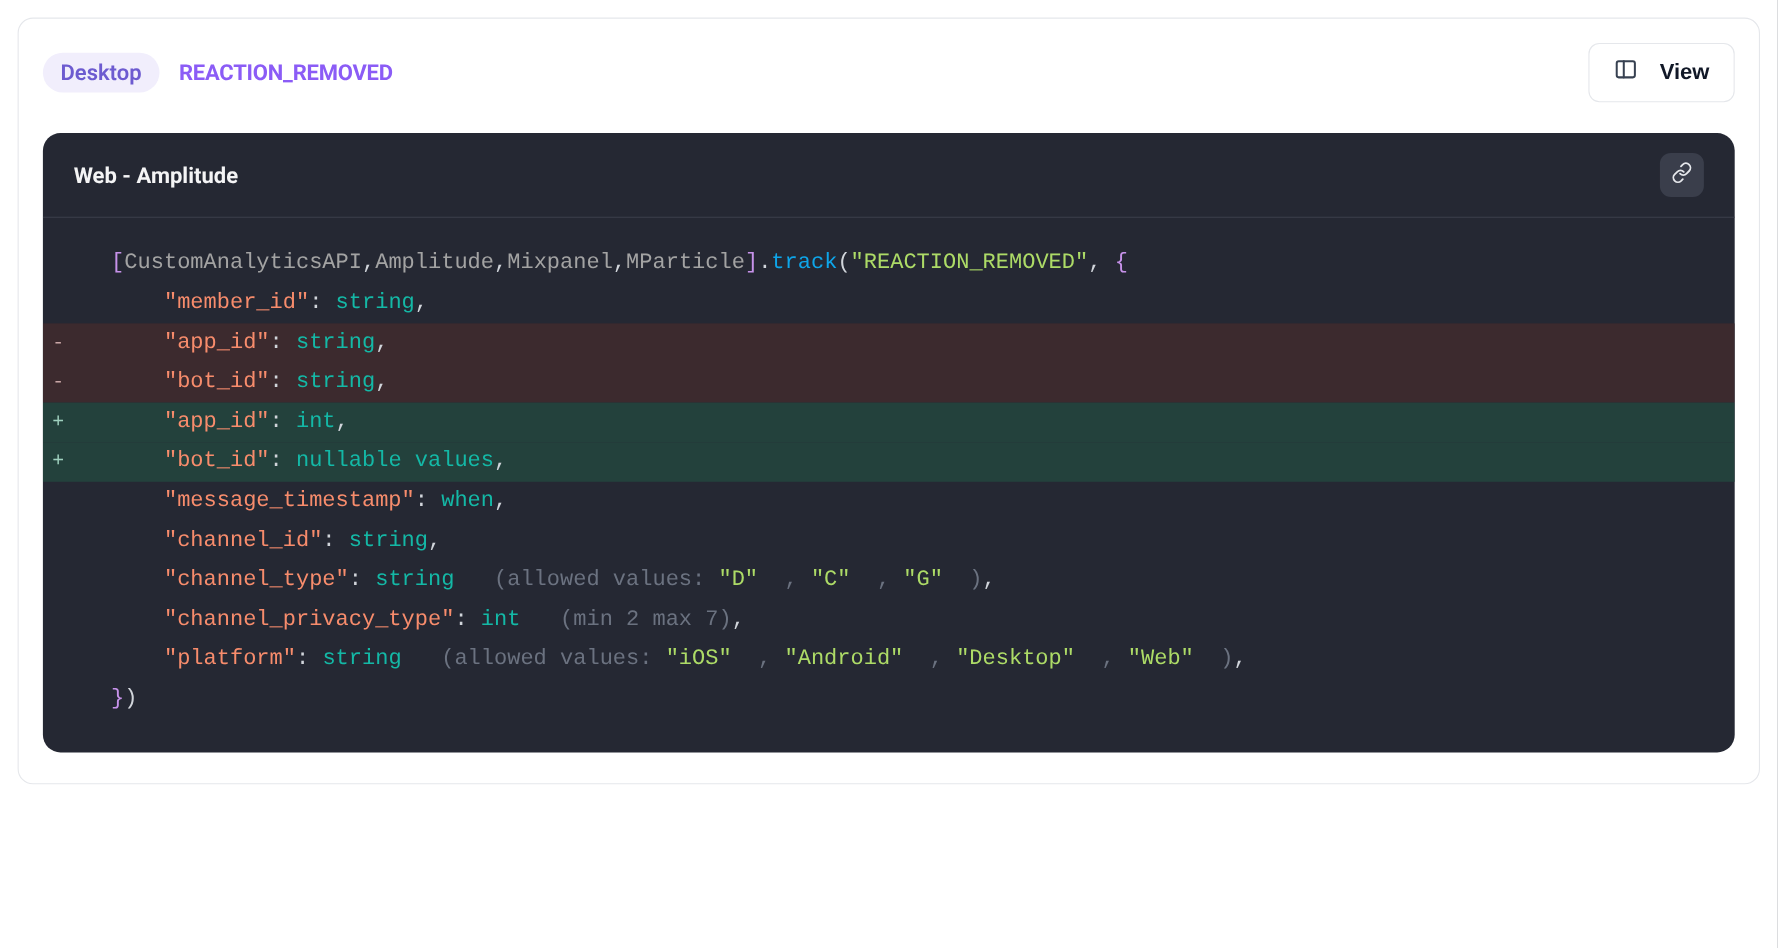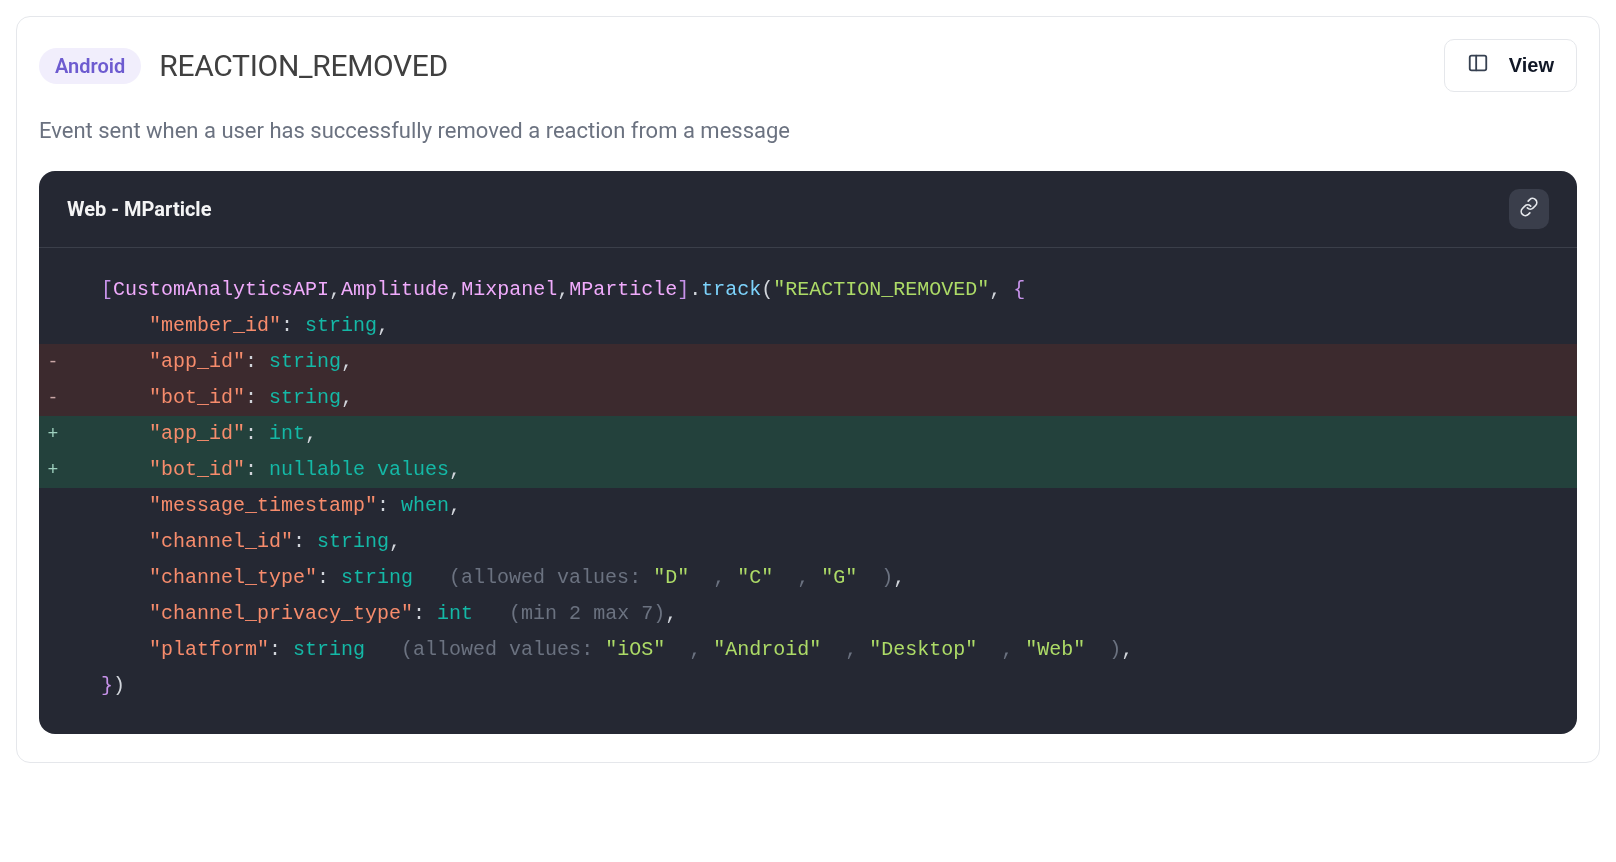--- a/index.html
+++ b/index.html
@@ -25,23 +25,23 @@
     background: #f1eefc;
     color: #6d5bd0;
     font-weight: 600;
     font-size: 20px;
     padding: 6px 16px;
     border-radius: 18px;
     display: inline-flex;
     align-items: center;
   }
   .title {
-    font-size: 30px;
-    font-weight: 400;
-    color: #404040;
+    font-size: 20px;
+    font-weight: 700;
+    color: #8b5cf6;
     letter-spacing: -0.01em;
   }
   .spacer { flex: 1; }
   .view-btn {
     display: inline-flex;
     align-items: center;
     gap: 20px;
     border: 1px solid #e5e7eb;
     background: #fff;
     color: #111827;
@@ -106,52 +106,51 @@
     flex-shrink: 0;
     user-select: none;
   }
   .content { padding-left: 10px; }
   .line.removed { background: #3c2a2e; }
   .line.removed .gutter { color: #c9a6a6; }
   .line.added { background: #23413c; }
   .line.added .gutter { color: #9fd1bf; }
   .t-punc   { color: #d1d5db; }
   .t-bracket{ color: #c792ea; }
-  .t-ident  { color: #f0abfc; }
-  .t-method { color: #7dd3fc; }
+  .t-ident  { color: #a3a3a3; }
+  .t-method { color: #0ea5e9; }
   .t-string { color: #addb67; }
   .t-key    { color: #f78c6c; }
   .t-type   { color: #14b8a6; }
   .t-paren  { color: #6b7280; padding-left: 24px; }
 </style>
 </head>
 <body>
 
 <div class="card">
 
   <div class="header-row">
-    <span class="badge">Android</span>
+    <span class="badge">Desktop</span>
     <span class="title">REACTION_REMOVED</span>
     <span class="spacer"></span>
     <button class="view-btn">
       <span>
         <svg viewBox="0 0 24 24" fill="none" stroke-width="2" stroke-linecap="round">
           <rect x="3" y="4" width="18" height="16" rx="2"></rect>
           <line x1="10" y1="4" x2="10" y2="20"></line>
         </svg>
       </span>
       <span>View</span>
     </button>
   </div>
 
-  <div class="description">Event sent when a user has successfully removed a reaction from a message</div>
 
   <div class="code-panel">
     <div class="code-header">
-      <span class="code-header-title">Web - MParticle</span>
+      <span class="code-header-title">Web - Amplitude</span>
       <span class="spacer"></span>
       <span class="link-btn">
         <span>
           <svg viewBox="0 0 24 24" stroke-width="2" stroke-linecap="round" stroke-linejoin="round">
             <path d="M10 13a5 5 0 0 0 7.07 0l2.83-2.83a5 5 0 0 0-7.07-7.07L11 5"></path>
             <path d="M14 11a5 5 0 0 0-7.07 0l-2.83 2.83a5 5 0 0 0 7.07 7.07L13 19"></path>
           </svg>
         </span>
       </span>
     </div>

